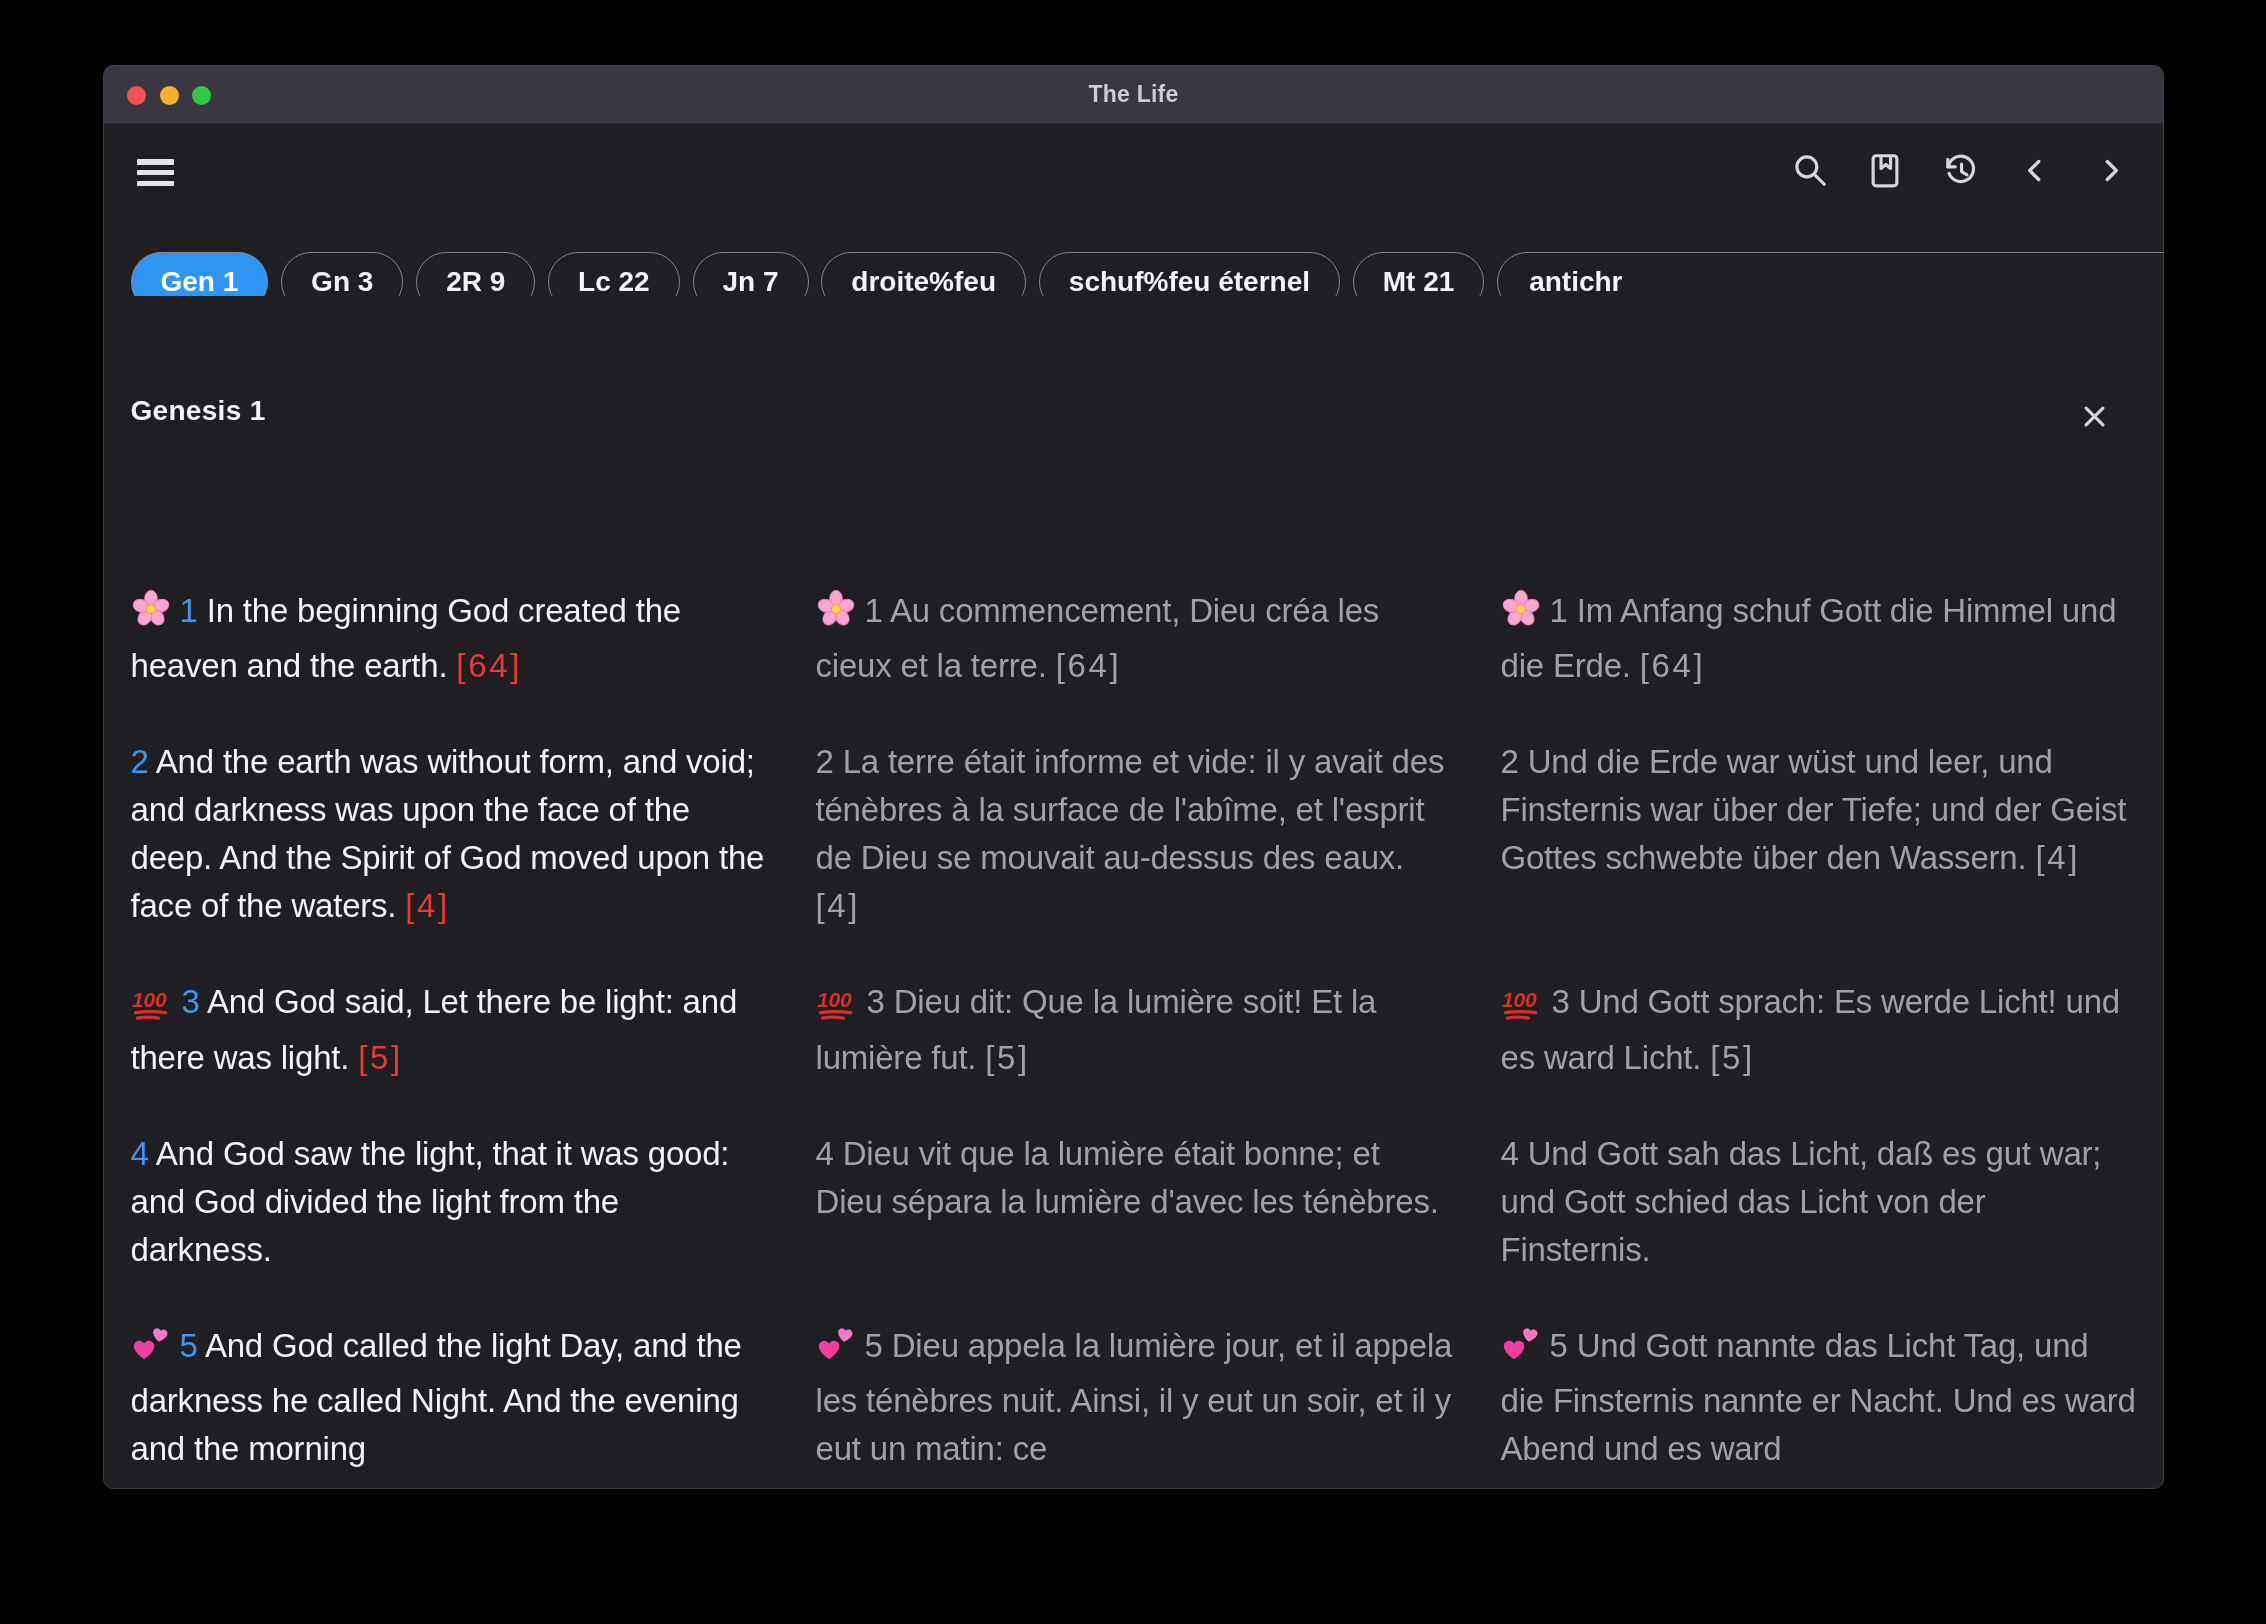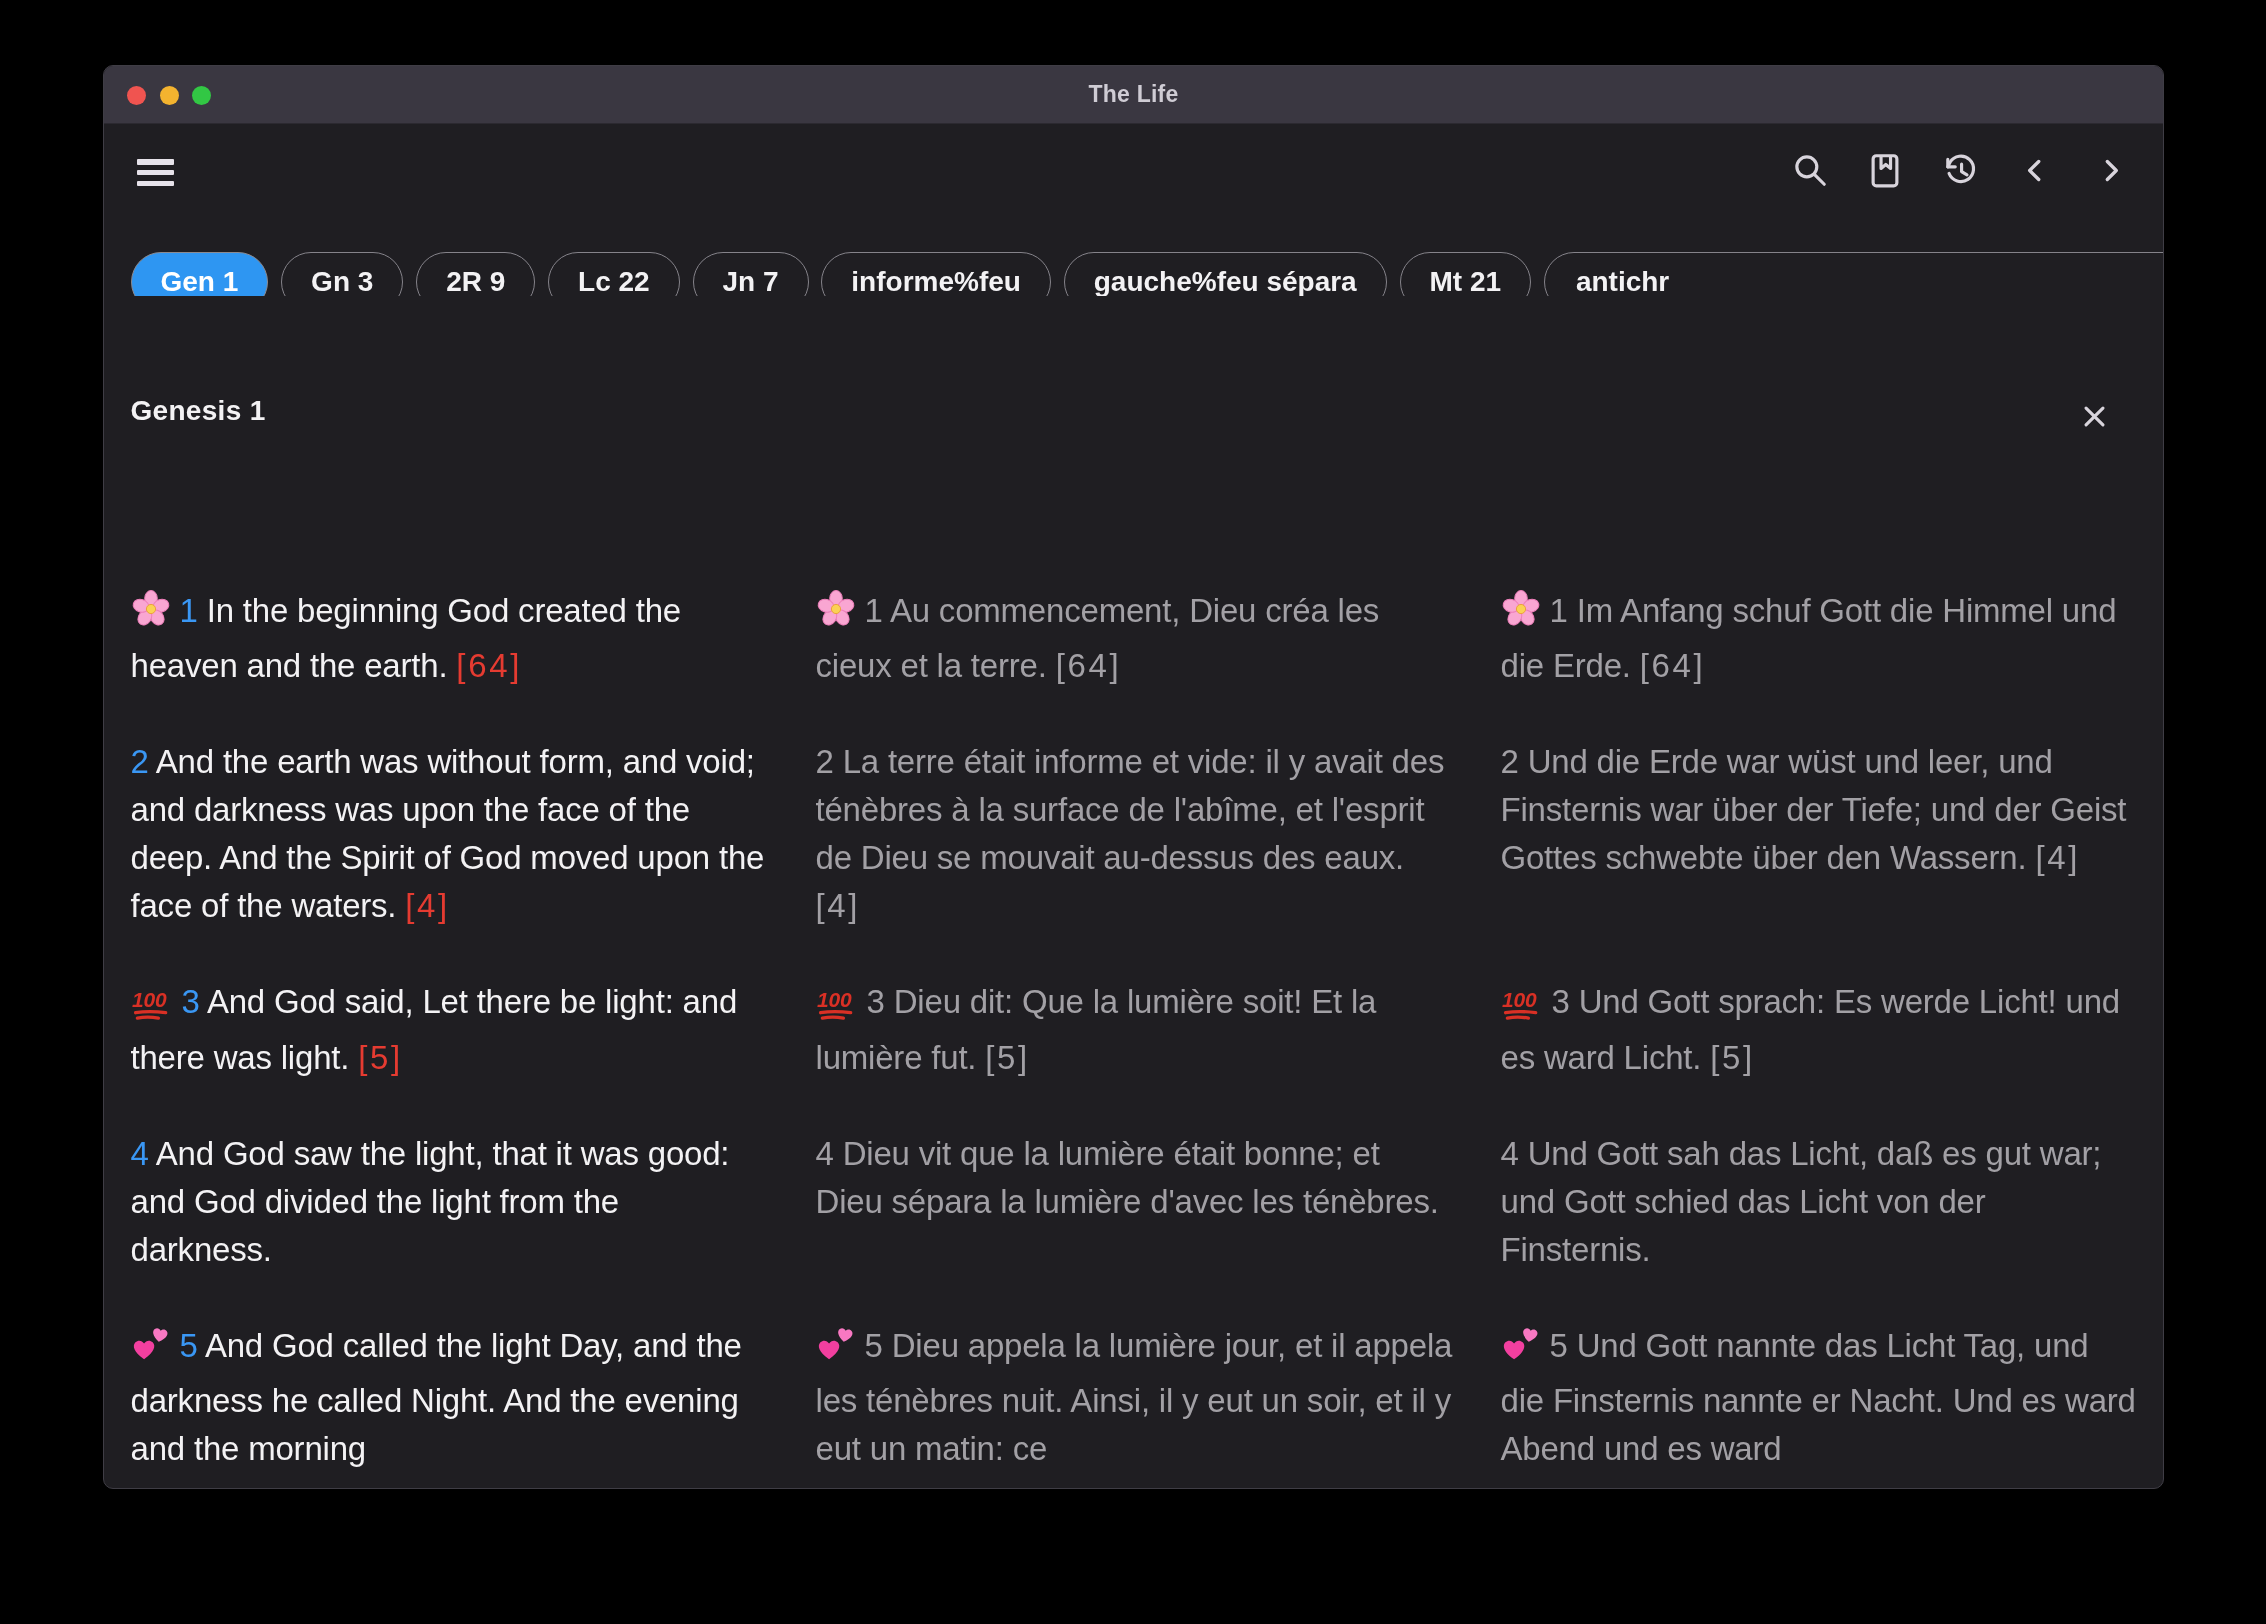--- a/index.html
+++ b/index.html
@@ -118,24 +118,24 @@
         <button class="tab">
           <span>2R 9</span>
         </button>
         <button class="tab">
           <span>Lc 22</span>
         </button>
         <button class="tab">
           <span>Jn 7</span>
         </button>
         <button class="tab">
-          <span>informe%feu</span>
-        </button>
-        <button class="tab">
-          <span>gauche%feu sépara</span>
+          <span>droite%feu</span>
+        </button>
+        <button class="tab">
+          <span>schuf%feu éternel</span>
         </button>
         <button class="tab">
           <span>Mt 21</span>
         </button>
         <button class="tab clipped">
           <span>antichr</span>
         </button>
       </nav>
 
     <div class="chapter-head">

